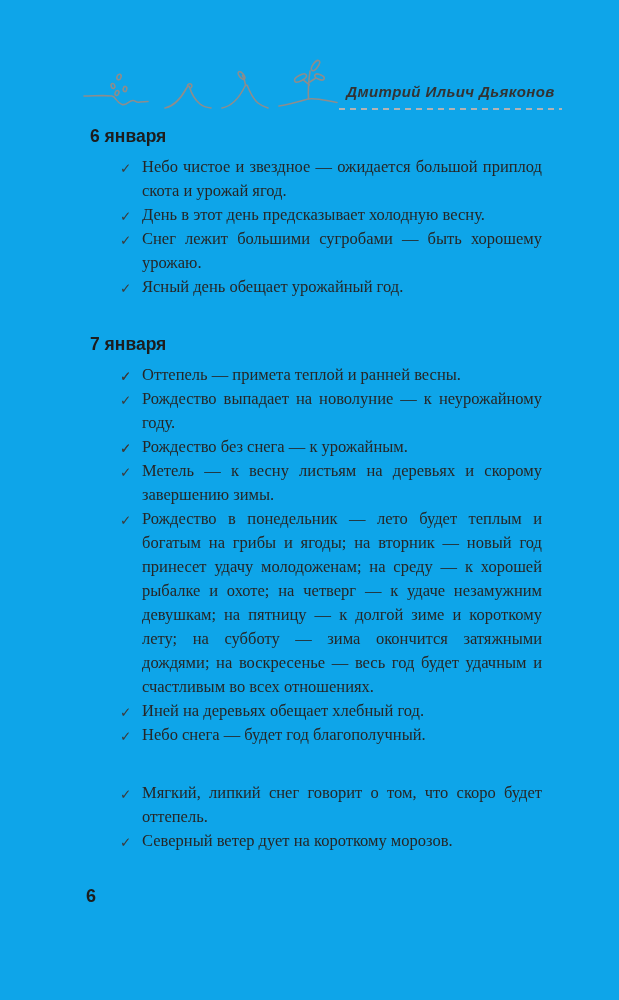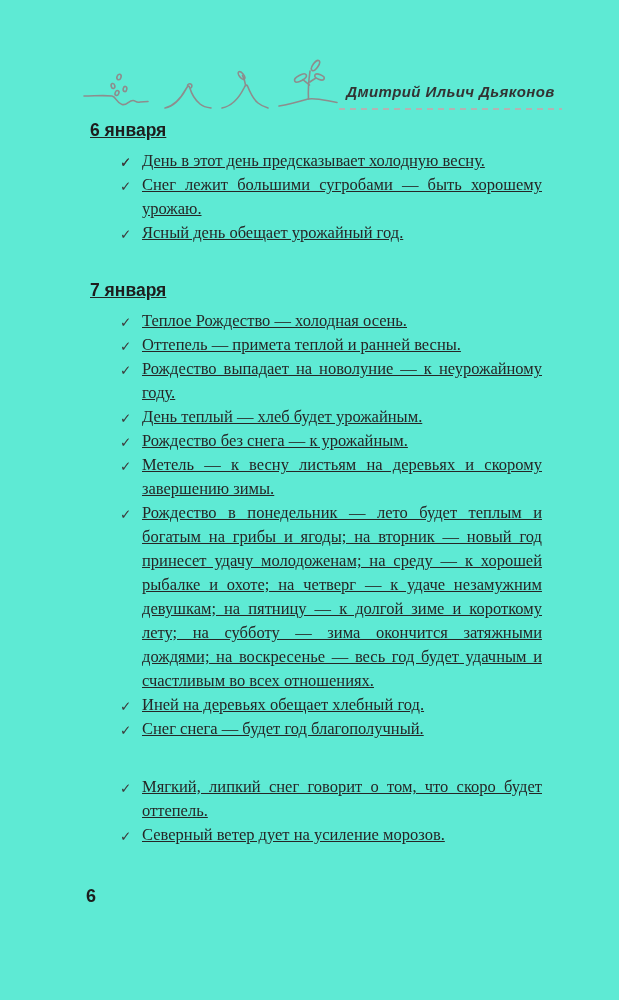--- a/index.html
+++ b/index.html
@@ -1,19 +1,19 @@
 <!DOCTYPE html>
 <html lang="ru"><head>
 <meta charset="utf-8">
 <style>
   html,body{margin:0;padding:0;background:#ffffff;}
   .page{
     position:relative;
     width:619px;height:1000px;
-    background:#5eead4;
+    background:#0ea5e9;
     font-family:"Liberation Serif",serif;
     color:#262626;
     overflow:hidden;
   }
   
   .header{
     position:absolute;top:58px;left:82px;right:57px;
     display:flex;justify-content:space-between;align-items:flex-end;
   }
   .sketches{display:flex;align-items:flex-end;gap:7px;}
@@ -26,21 +26,21 @@
     font-size:15px;letter-spacing:.4px;
     color:#333333;text-align:center;
     padding-bottom:8px;white-space:nowrap;
   }
   .dashed-line{
     height:2px;
     background:repeating-linear-gradient(90deg,#b3b3b3 0 6px,transparent 6px 11px);
   }
   
   .content{
-    position:absolute;top:119px;left:90px;width:452px;text-decoration:underline;
+    position:absolute;top:125px;left:90px;width:452px;
   }
   .section{margin-top:34px;}
   .section:first-child{margin-top:0;}
   .section-date{
     font-family:"Liberation Sans",sans-serif;
     font-weight:bold;font-size:17.5px;line-height:22px;
     color:#1d1d1d;margin:0 0 8px 0;
   }
   .item{
     position:relative;
@@ -98,83 +98,82 @@
       <div class="dashed-line"></div>
     </div>
   </div>
 
   <div class="content">
 
     <div class="section">
       <h2 class="section-date">6 января</h2>
       <div class="item">
         <span class="check">✓</span>
+        <span>Небо чистое и звездное — ожидается большой приплод скота и урожай ягод.</span>
       </div>
       <div class="item">
         <span class="check">✓</span>
         <span>День в этот день предсказывает холодную весну.</span>
       </div>
       <div class="item">
         <span class="check">✓</span>
         <span>Снег лежит большими сугробами — быть хорошему урожаю.</span>
       </div>
       <div class="item">
         <span class="check">✓</span>
         <span>Ясный день обещает урожайный год.</span>
       </div>
     </div>
 
     <div class="section">
       <h2 class="section-date">7 января</h2>
       <div class="item">
         <span class="check">✓</span>
-        <span>Теплое Рождество — холодная осень.</span>
       </div>
       <div class="item">
         <span class="check">✓</span>
         <span>Оттепель — примета теплой и ранней весны.</span>
       </div>
       <div class="item">
         <span class="check">✓</span>
         <span>Рождество выпадает на новолуние — к неурожайному году.</span>
       </div>
       <div class="item">
         <span class="check">✓</span>
-        <span>День теплый — хлеб будет урожайным.</span>
       </div>
       <div class="item">
         <span class="check">✓</span>
         <span>Рождество без снега — к урожайным.</span>
       </div>
       <div class="item">
         <span class="check">✓</span>
         <span>Метель — к весну листьям на деревьях и скорому завершению зимы.</span>
       </div>
       <div class="item">
         <span class="check">✓</span>
         <span>Рождество в понедельник — лето будет теплым и богатым на грибы и ягоды; на вторник — новый год принесет удачу молодоженам; на среду — к хорошей рыбалке и охоте; на четверг — к удаче незамужним девушкам; на пятницу — к долгой зиме и короткому лету; на субботу — зима окончится затяжными дождями; на воскресенье — весь год будет удачным и счастливым во всех отношениях.</span>
       </div>
       <div class="item">
         <span class="check">✓</span>
         <span>Иней на деревьях обещает хлебный год.</span>
       </div>
       <div class="item">
         <span class="check">✓</span>
-        <span>Снег снега — будет год благополучный.</span>
+        <span>Небо снега — будет год благополучный.</span>
       </div>
     </div>
 
     <div class="section">
       <div class="item">
         <span class="check">✓</span>
         <span>Мягкий, липкий снег говорит о том, что скоро будет оттепель.</span>
       </div>
       <div class="item">
         <span class="check">✓</span>
-        <span>Северный ветер дует на усиление морозов.</span>
+        <span>Северный ветер дует на короткому морозов.</span>
       </div>
     </div>
 
   </div>
 
   <div class="page-number">6</div>
 
 </div>
 
 </body></html>

